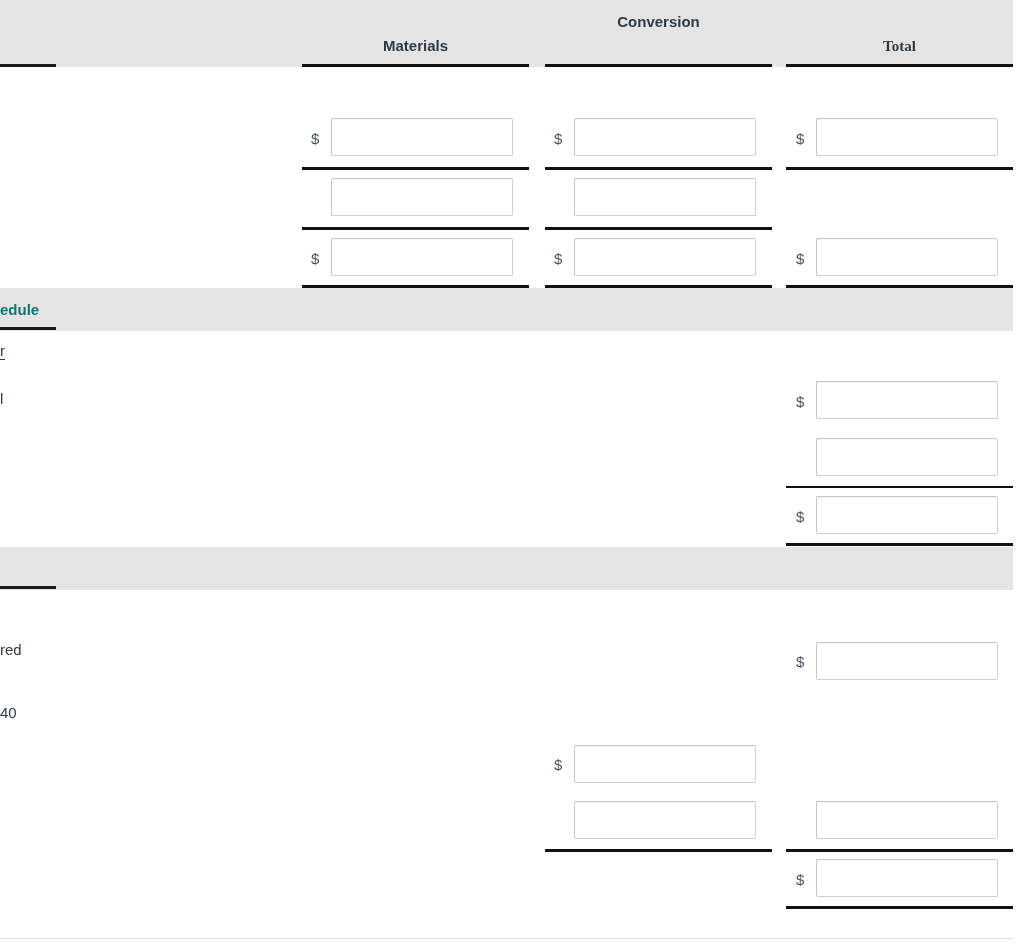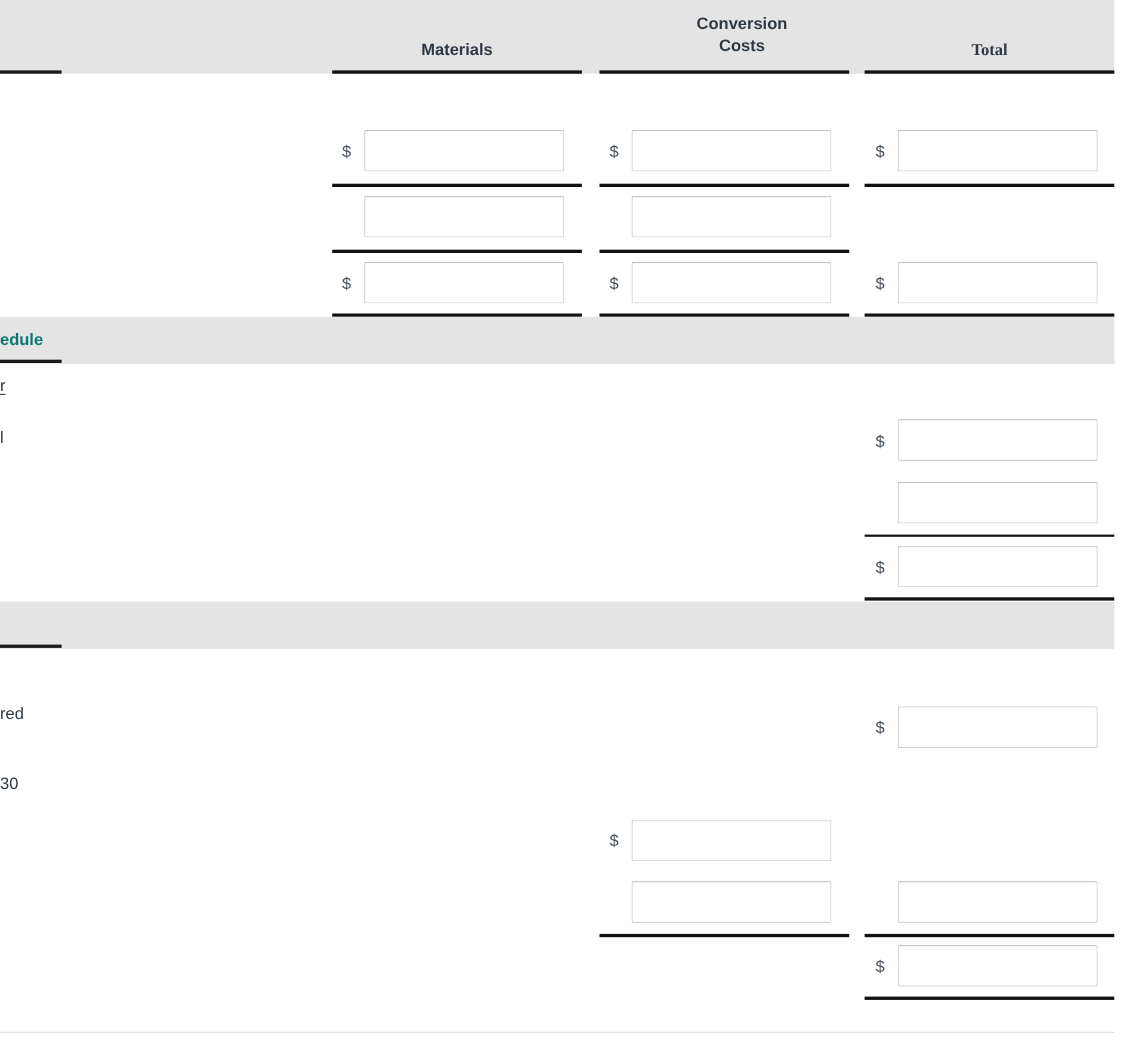--- a/index.html
+++ b/index.html
@@ -114,23 +114,22 @@
 
   <div class="band" style="top:0px; height:67px;"></div>
 
   <div class="band-underline" style="left:0px; top:64px; width:56px;"></div>
 
   <div class="colhead" style="left:302px; top:36px; width:227px;">
     <span>Materials</span>
   </div>
   <div class="colrule" style="left:302px; top:64px; width:227px;"></div>
 
-  <div class="colhead" style="left:561px; top:12px; width:227px;text-align:center;">
+  <div class="colhead" style="left:545px; top:12px; width:227px;text-align:center;">
     <div>Conversion</div>
-    <div>Costs</div>
   </div>
   <div class="colrule" style="left:545px; top:64px; width:227px;"></div>
 
   <div class="colhead" style="left:786px; top:36px; width:227px;font-family:Liberation Serif, serif;">
     <span>Total</span>
   </div>
   <div class="colrule" style="left:786px; top:64px; width:227px;"></div>
 
   <span class="dollar" style="left:311px; top:131px;">$</span>
   <input class="money" type="text" style="left: 331px; top: 118px; width: 182px;" placeholder="">
@@ -185,21 +184,21 @@
   <div class="subrule" style="left:786px; top:543px; width:227px;"></div>
 
   <div class="band" style="top:547px; height:43px;"></div>
   <div class="band-label" style="left:0px; top:561px;"></div>
   <div class="band-underline" style="left:0px; top:586px; width:56px;"></div>
 
   <div class="rowlabel" style="left:0px; top:642px;">red</div>
   <span class="dollar" style="left:796px; top:654px;">$</span>
   <input class="money" type="text" style="left: 816px; top: 642px; width: 182px;" placeholder="">
 
-  <div class="rowlabel" style="left:0px; top:705px;">30</div>
+  <div class="rowlabel" style="left:0px; top:705px;">40</div>
 
   <span class="dollar" style="left:554px; top:757px;">$</span>
   <input class="money" type="text" style="left: 574px; top: 745px; width: 182px;" placeholder="">
 
   <input class="money" type="text" style="left: 574px; top: 801px; width: 182px;" placeholder="">
   <input class="money" type="text" style="left: 816px; top: 801px; width: 182px;" placeholder="">
 
   <div class="subrule" style="left:545px; top:849px; width:227px;"></div>
   <div class="subrule" style="left:786px; top:849px; width:227px;"></div>
 

